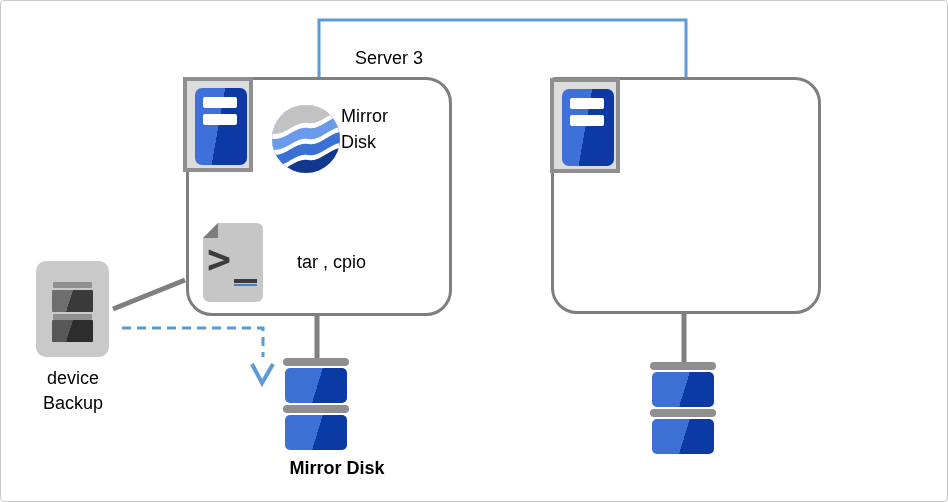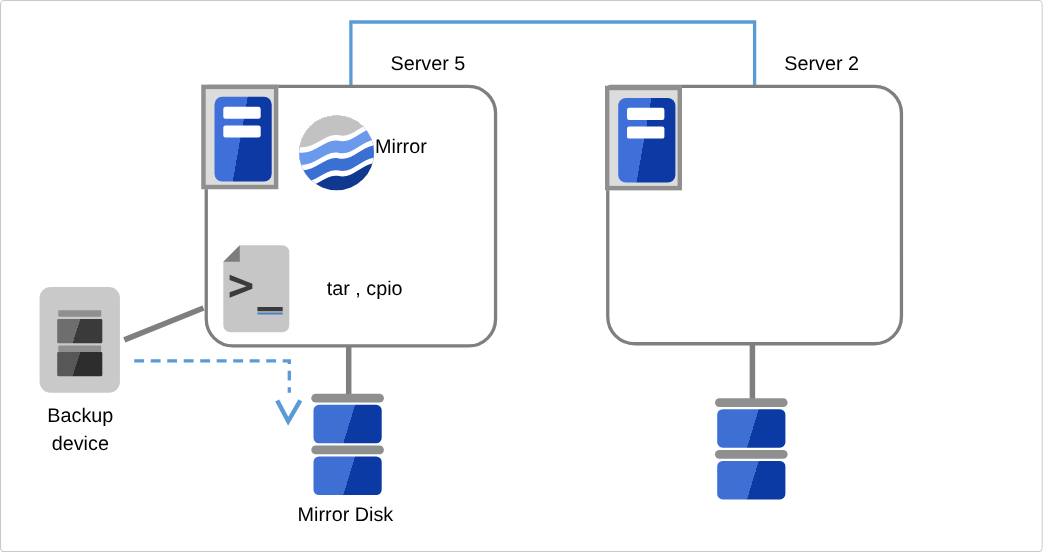--- a/index.html
+++ b/index.html
@@ -52,22 +52,21 @@
 
   <svg class="lines-layer" width="948" height="502" viewBox="0 0 948 502">
     <polyline points="318,77 318,19 685,19 685,77" fill="none" stroke="#5b9bd5" stroke-width="3"></polyline>
     <line x1="112" y1="308" x2="184" y2="279" stroke="#7f7f7f" stroke-width="5"></line>
     <path d="M121,327 H262 V356" fill="none" stroke="#5b9bd5" stroke-width="3" stroke-dasharray="9,6"></path>
     <path d="M251,363 L261,382 L272,363" fill="none" stroke="#5b9bd5" stroke-width="4"></path>
     <line x1="316" y1="313" x2="316" y2="360" stroke="#7f7f7f" stroke-width="5"></line>
     <line x1="683" y1="312" x2="683" y2="364" stroke="#7f7f7f" stroke-width="5"></line>
   </svg>
 
-  <div class="label center" style="left:328px;top:46px;width:120px;">Server 5</div>
-  <div class="label center" style="left:686px;top:46px;width:120px;">Server 2</div>
+  <div class="label center" style="left:328px;top:46px;width:120px;">Server 3</div>
 
   <div class="server-box" style="left:185px;top:76px;width:266px;height:239px;"></div>
 
   <div class="server-box" style="left:550px;top:76px;width:270px;height:237px;"></div>
 
   <div class="tower-frame" style="left:182px;top:76px;">
     <div class="tower">
       <div class="tower-bar b1"></div>
       <div class="tower-bar b2"></div>
     </div>
@@ -91,54 +90,55 @@
       <path d="M-6,64 C12,72 22,52 36,55 C50,58 58,41 74,43 L74,-8 L-6,-8 Z" fill="#ffffff"></path>
       <path d="M-6,59 C12,67 22,47 36,50 C50,53 58,36 74,38 L74,-8 L-6,-8 Z" fill="#3a70d2"></path>
       <path d="M-6,48 C12,56 22,36 36,39 C50,42 58,25 74,27 L74,-8 L-6,-8 Z" fill="#ffffff"></path>
       <path d="M-6,43 C12,51 22,31 36,34 C50,37 58,20 74,22 L74,-8 L-6,-8 Z" fill="#6b9aec"></path>
       <path d="M-6,32 C12,40 22,20 36,23 C50,26 58,9 74,11 L74,-8 L-6,-8 Z" fill="#ffffff"></path>
       <path d="M-6,27 C12,35 22,15 36,18 C50,21 58,4 74,6 L74,-8 L-6,-8 Z" fill="#c2c2c2"></path>
     </g>
   </svg>
 
   <div class="label" style="left:340px;top:102px;line-height:26px;">
-    <span style="display:block;margin-top:17px;">Mirror</span>
+    <span style="display:block;">Mirror</span>
+    <span style="display:block;">Disk</span>
   </div>
 
   <svg class="icon-svg" style="left:200px;top:221px;" width="64" height="82" viewBox="0 0 64 82">
     <path d="M17,1 H55 Q62,1 62,8 V73 Q62,80 55,80 H9 Q2,80 2,73 V16 Z" fill="#c6c6c6"></path>
     <path d="M17,1 L17,16 L2,16 Z" fill="#7d7d7d"></path>
     <text x="6" y="51" font-size="40" font-weight="bold" fill="#3b3b3b" font-family="DejaVu Sans Mono, monospace">&gt;</text>
     <line x1="33" y1="59" x2="56" y2="59" stroke="#3b3b3b" stroke-width="4"></line>
     <line x1="33" y1="63" x2="56" y2="63" stroke="#4a7fc1" stroke-width="2"></line>
   </svg>
 
   <div class="label" style="left:296px;top:250px;">tar , cpio</div>
 
   <div class="backup-box">
     <div class="slot-bar" style="top:21px;"></div>
     <div class="slot s1"></div>
     <div class="slot-bar" style="top:53px;"></div>
     <div class="slot s2"></div>
   </div>
 
   <div class="label center" style="left:12px;top:365px;width:120px;line-height:25px;">
+    <span style="display:block;">device</span>
     <span style="display:block;">Backup</span>
-    <span style="display:block;">device</span>
   </div>
 
   <div class="disk-stack" style="left:282px;top:357px;">
     <div class="disk-cap" style="top:0;"></div>
     <div class="disk-platter" style="top:10px;"></div>
     <div class="disk-cap" style="top:47px;"></div>
     <div class="disk-platter" style="top:57px;"></div>
   </div>
 
   <div class="disk-stack" style="left:649px;top:361px;">
     <div class="disk-cap" style="top:0;"></div>
     <div class="disk-platter" style="top:10px;"></div>
     <div class="disk-cap" style="top:47px;"></div>
     <div class="disk-platter" style="top:57px;"></div>
   </div>
 
-  <div class="label center" style="left:253px;top:456px;width:120px;">Mirror Disk</div>
+  <div class="label center" style="left:276px;top:456px;width:120px;font-weight:bold;">Mirror Disk</div>
 
 </div>
 
 </body></html>

